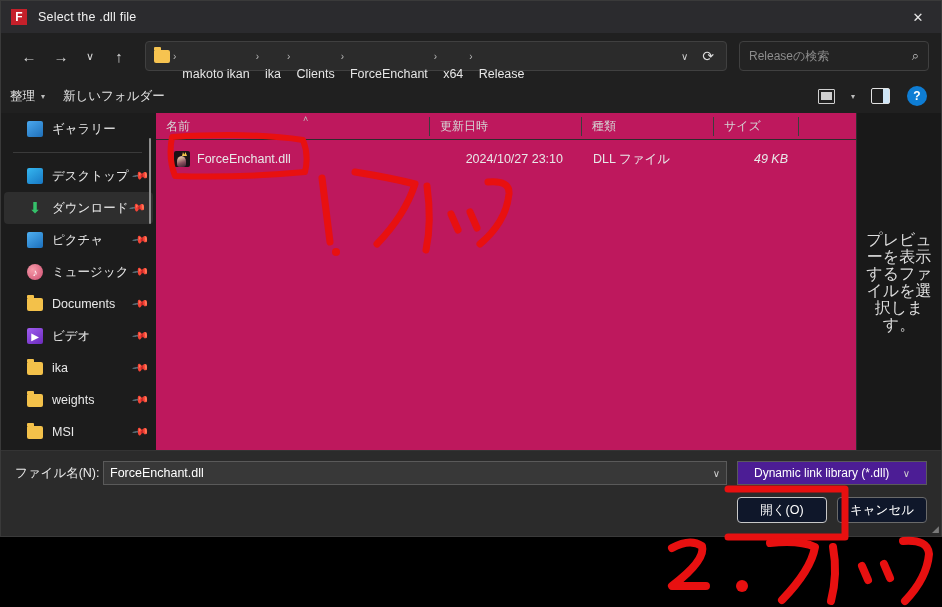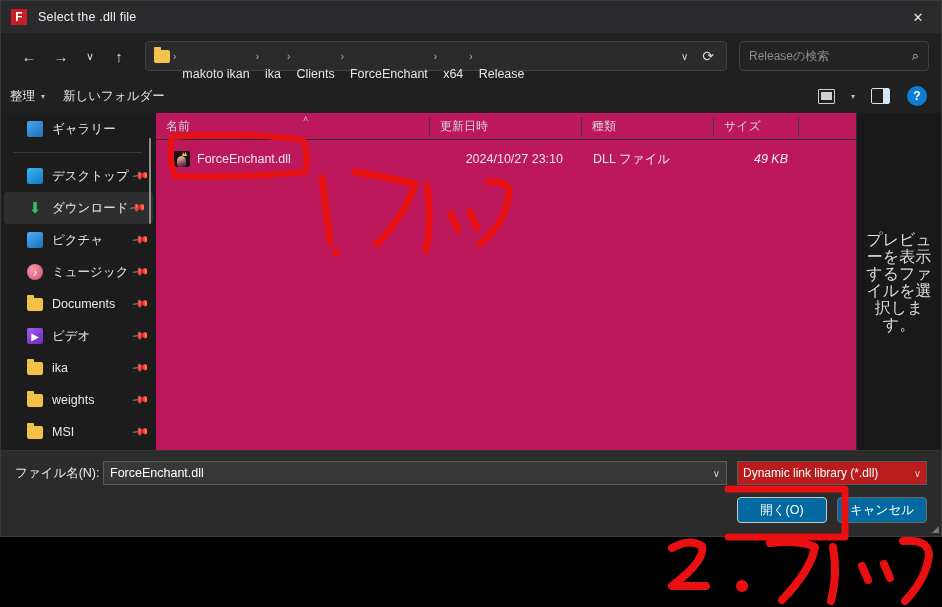--- a/index.html
+++ b/index.html
@@ -386,45 +386,45 @@
     color: #ffffff;
     font-size: 12.5px;
     font-family: "Liberation Sans", sans-serif;
   }
   .fn-chev { color: #d0d0d0; font-size: 10px; padding-left: 6px; }
 
   .filter-select {
     width: 190px;
     height: 24px;
     margin-left: 10px;
-    background: #b91c1c;
+    background: #4c1d95;
     border: 1px solid #5a5a5a;
     display: flex;
     align-items: center;
-    padding: 0 5px;
+    padding: 0 16px;
     flex: none;
   }
   .filter-select .txt {
     flex: 1;
     color: #ffffff;
     font-size: 12px;
     white-space: nowrap;
     overflow: hidden;
   }
 
   .btn-row {
     display: flex;
     justify-content: flex-end;
     gap: 10px;
     padding: 12px 14px 0 0;
   }
   .dlg-btn {
     width: 90px;
     height: 26px;
-    background: #0369a1;
+    background: #0f172a;
     border: 1px solid #6a6a6a;
     border-radius: 4px;
     color: #ffffff;
     font-size: 12.5px;
     display: flex;
     align-items: center;
     justify-content: center;
     font-family: "Liberation Sans", "DejaVu Sans", sans-serif;
   }
   .dlg-btn.primary { border-color: #c8c8c8; }

